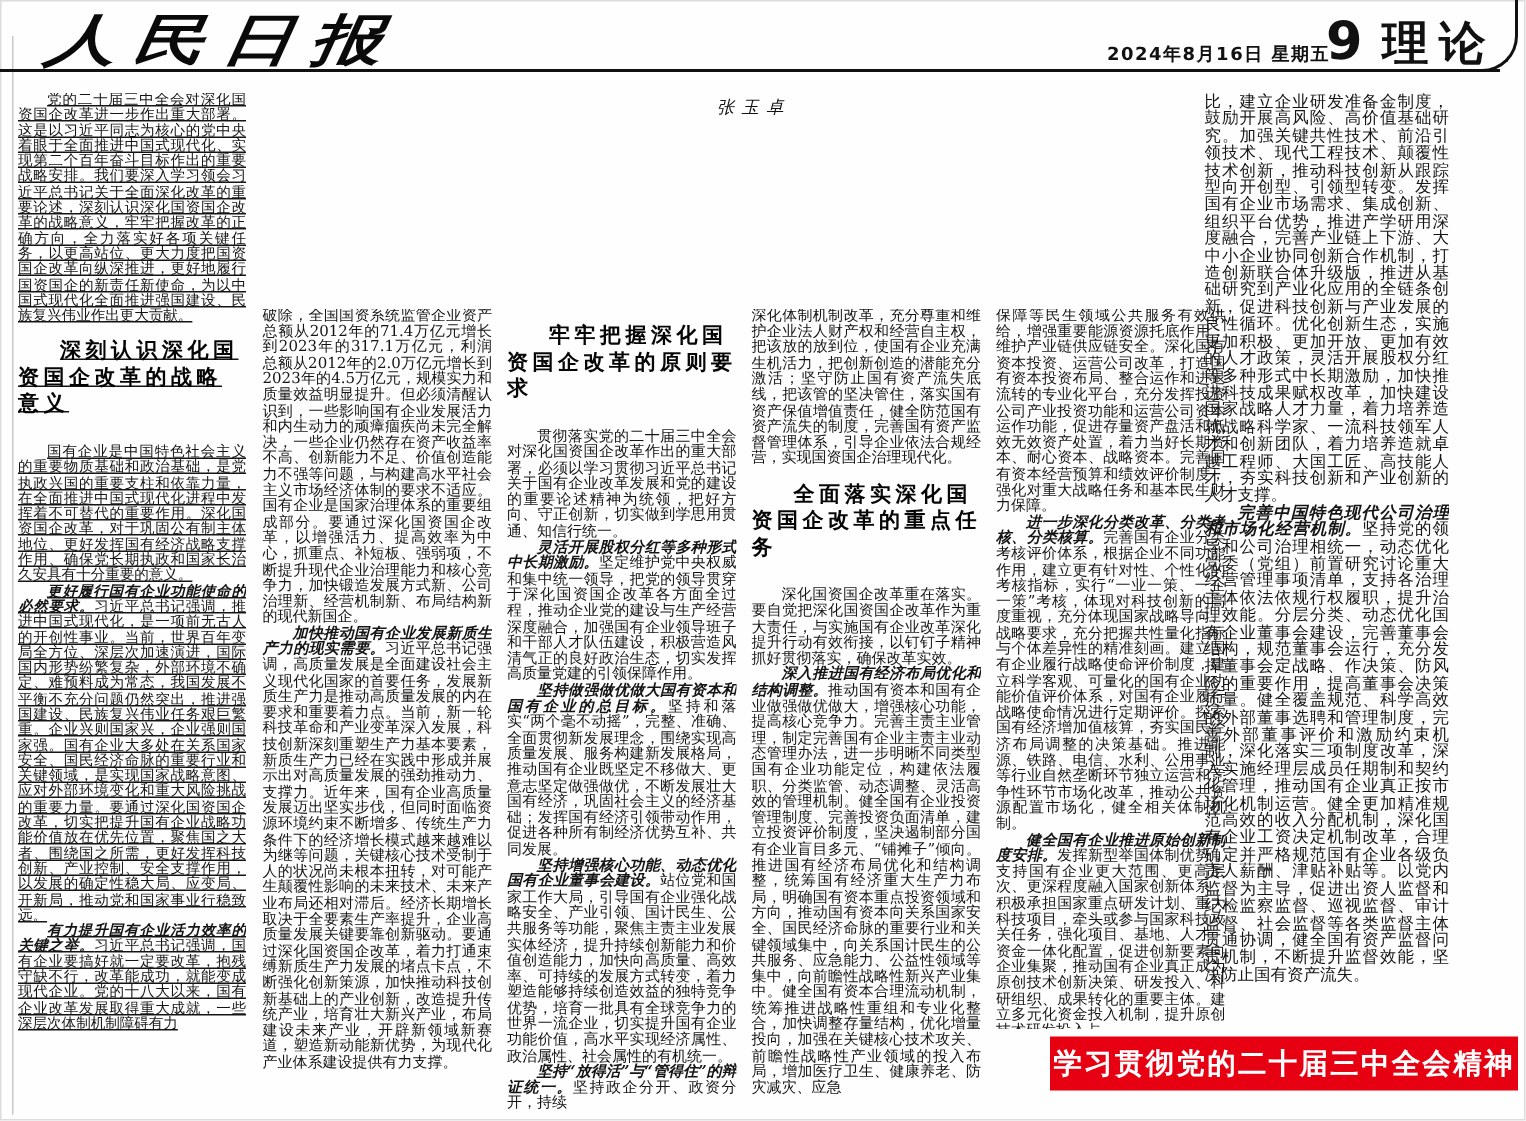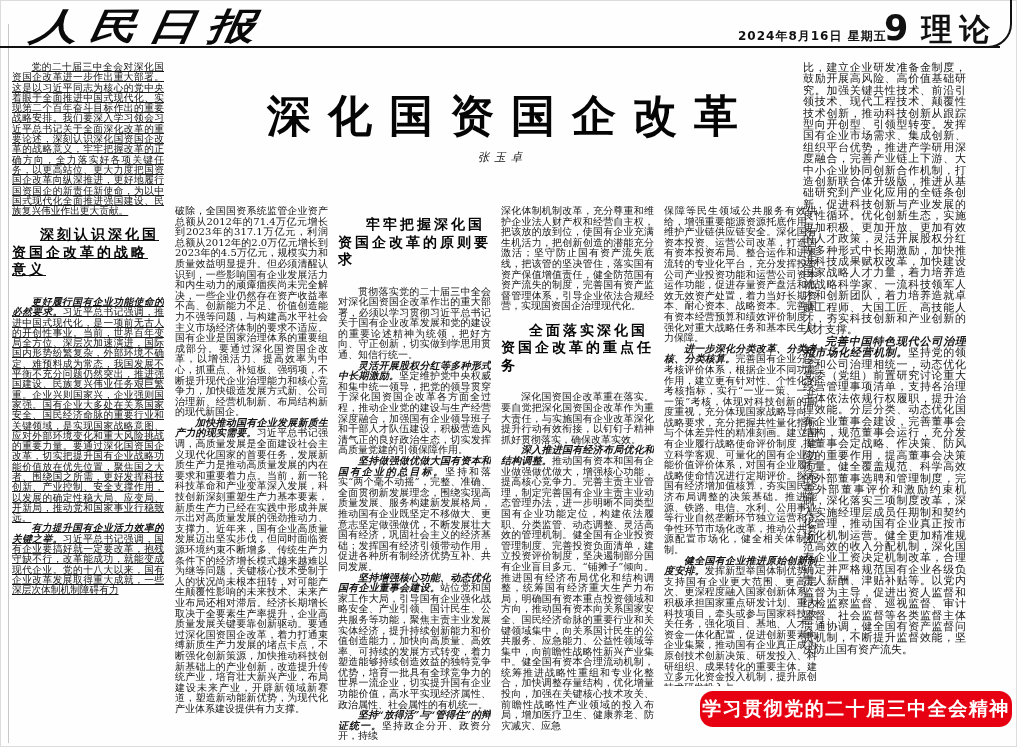--- a/index.html
+++ b/index.html
@@ -66,21 +66,21 @@
   #col-2{left:175px; top:206px;width:153px;height:534px;}
   #col-3{left:338px; top:206px;width:153px;height:534px;}
   #col-4{left:501px; top:206px;width:153px;height:534px;}
   #col-5{left:664px; top:206px;width:153px;height:480px;}
   #col-6{left:803px; top:62px; width:163px;height:616px;font-size:11px;line-height:11.4px;}
   
   .banner{
     position:absolute;left:700px;top:691px;width:312px;height:36px;
     display:flex;align-items:center;justify-content:center;
     font-family:"DejaVu Sans","Liberation Sans",sans-serif;
-    font-size:19px;font-weight:bold;letter-spacing:1.5px;white-space:nowrap;border-radius:13px;
+    font-size:19px;font-weight:bold;letter-spacing:1.5px;white-space:nowrap;
   }
   
   .edge-left{position:absolute;left:8px;top:24px;height:719px;width:1px;background:#9a9a9a;opacity:.55;}
 </style>
 </head>
 <body>
 
 <div class="edge-left"></div>
 
 <div class="header">
@@ -88,27 +88,27 @@
   <div class="dateline">2024年8月16日 星期五</div>
   <div class="pageno">
     <span class="num">9</span>
     <span class="sec">理论</span>
   </div>
   <div class="header-corner"></div>
   <div class="header-rule"></div>
 </div>
 
 <div class="headline">
-  <h1 class="title">深化国资国企改革</h1>
   <div class="author">张玉卓</div>
 </div>
 
 <div id="col-1" class="col">
     <p class="para">党的二十届三中全会对深化国资国企改革进一步作出重大部署。这是以习近平同志为核心的党中央着眼于全面推进中国式现代化、实现第二个百年奋斗目标作出的重要战略安排。我们要深入学习领会习近平总书记关于全面深化改革的重要论述，深刻认识深化国资国企改革的战略意义，牢牢把握改革的正确方向，全力落实好各项关键任务，以更高站位、更大力度把国资国企改革向纵深推进，更好地履行国资国企的新责任新使命，为以中国式现代化全面推进强国建设、民族复兴伟业作出更大贡献。</p>
     <h3 class="sec-h">深刻认识深化国资国企改革的战略意义</h3>
+    <p class="para">国有企业是中国特色社会主义的重要物质基础和政治基础，是党执政兴国的重要支柱和依靠力量，在全面推进中国式现代化进程中发挥着不可替代的重要作用。深化国资国企改革，对于巩固公有制主体地位、更好发挥国有经济战略支撑作用、确保党长期执政和国家长治久安具有十分重要的意义。</p>
     <p class="para"><span class="lead">更好履行国有企业功能使命的必然要求。</span>习近平总书记强调，推进中国式现代化，是一项前无古人的开创性事业。当前，世界百年变局全方位、深层次加速演进，国际国内形势纷繁复杂，外部环境不确定、难预料成为常态，我国发展不平衡不充分问题仍然突出，推进强国建设、民族复兴伟业任务艰巨繁重。企业兴则国家兴，企业强则国家强。国有企业大多处在关系国家安全、国民经济命脉的重要行业和关键领域，是实现国家战略意图、应对外部环境变化和重大风险挑战的重要力量。要通过深化国资国企改革，切实把提升国有企业战略功能价值放在优先位置，聚焦国之大者、围绕国之所需，更好发挥科技创新、产业控制、安全支撑作用，以发展的确定性稳大局、应变局、开新局，推动党和国家事业行稳致远。</p>
     <p class="para"><span class="lead">有力提升国有企业活力效率的关键之举。</span>习近平总书记强调，国有企业要搞好就一定要改革，抱残守缺不行，改革能成功，就能变成现代企业。党的十八大以来，国有企业改革发展取得重大成就，一些深层次体制机制障碍有力</p>
   </div>
 <div id="col-2" class="col">
     <p class="cont">破除，全国国资系统监管企业资产总额从2012年的71.4万亿元增长到2023年的317.1万亿元，利润总额从2012年的2.0万亿元增长到2023年的4.5万亿元，规模实力和质量效益明显提升。但必须清醒认识到，一些影响国有企业发展活力和内生动力的顽瘴痼疾尚未完全解决，一些企业仍然存在资产收益率不高、创新能力不足、价值创造能力不强等问题，与构建高水平社会主义市场经济体制的要求不适应。国有企业是国家治理体系的重要组成部分。要通过深化国资国企改革，以增强活力、提高效率为中心，抓重点、补短板、强弱项，不断提升现代企业治理能力和核心竞争力，加快锻造发展方式新、公司治理新、经营机制新、布局结构新的现代新国企。</p>
     <p class="para"><span class="lead">加快推动国有企业发展新质生产力的现实需要。</span>习近平总书记强调，高质量发展是全面建设社会主义现代化国家的首要任务，发展新质生产力是推动高质量发展的内在要求和重要着力点。当前，新一轮科技革命和产业变革深入发展，科技创新深刻重塑生产力基本要素，新质生产力已经在实践中形成并展示出对高质量发展的强劲推动力、支撑力。近年来，国有企业高质量发展迈出坚实步伐，但同时面临资源环境约束不断增多、传统生产力条件下的经济增长模式越来越难以为继等问题，关键核心技术受制于人的状况尚未根本扭转，对可能产生颠覆性影响的未来技术、未来产业布局还相对滞后。经济长期增长取决于全要素生产率提升，企业高质量发展关键要靠创新驱动。要通过深化国资国企改革，着力打通束缚新质生产力发展的堵点卡点，不断强化创新策源，加快推动科技创新基础上的产业创新，改造提升传统产业，培育壮大新兴产业，布局建设未来产业，开辟新领域新赛道，塑造新动能新优势，为现代化产业体系建设提供有力支撑。</p>
   </div>
 <div id="col-3" class="col">
     <h3 class="sec-h">牢牢把握深化国资国企改革的原则要求</h3>
     <p class="para">贯彻落实党的二十届三中全会对深化国资国企改革作出的重大部署，必须以学习贯彻习近平总书记关于国有企业改革发展和党的建设的重要论述精神为统领，把好方向、守正创新，切实做到学思用贯通、知信行统一。</p>

